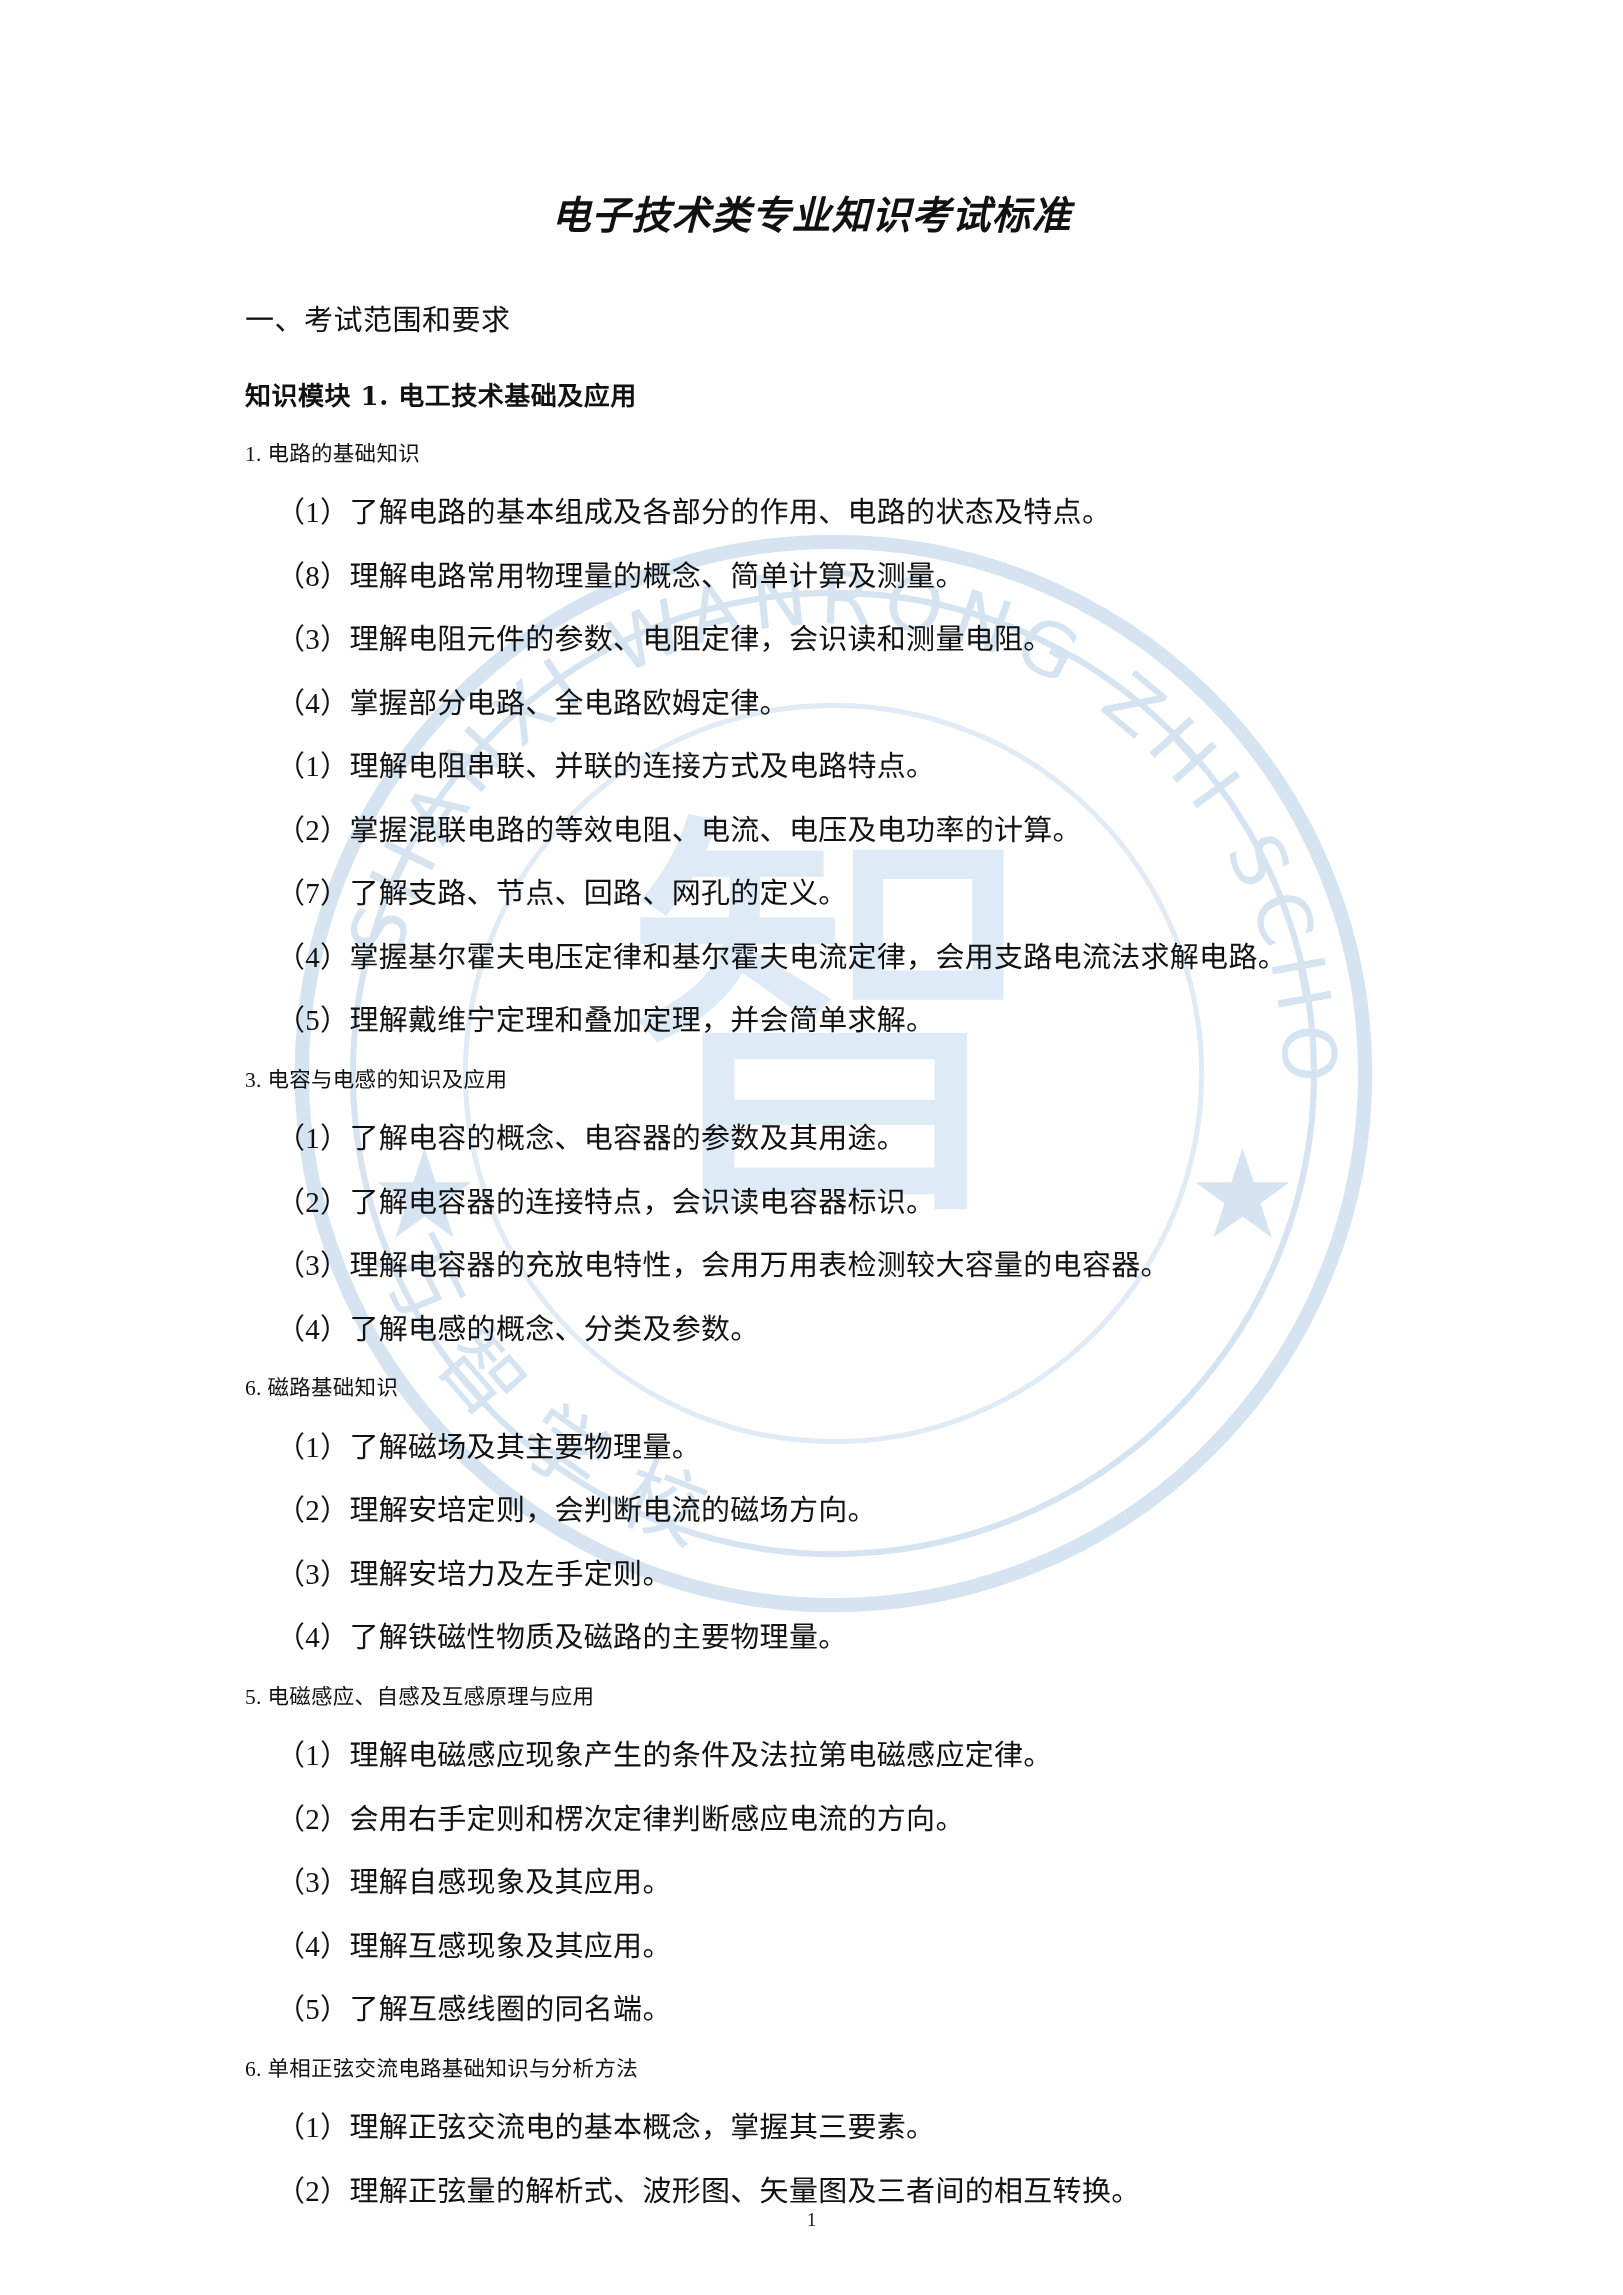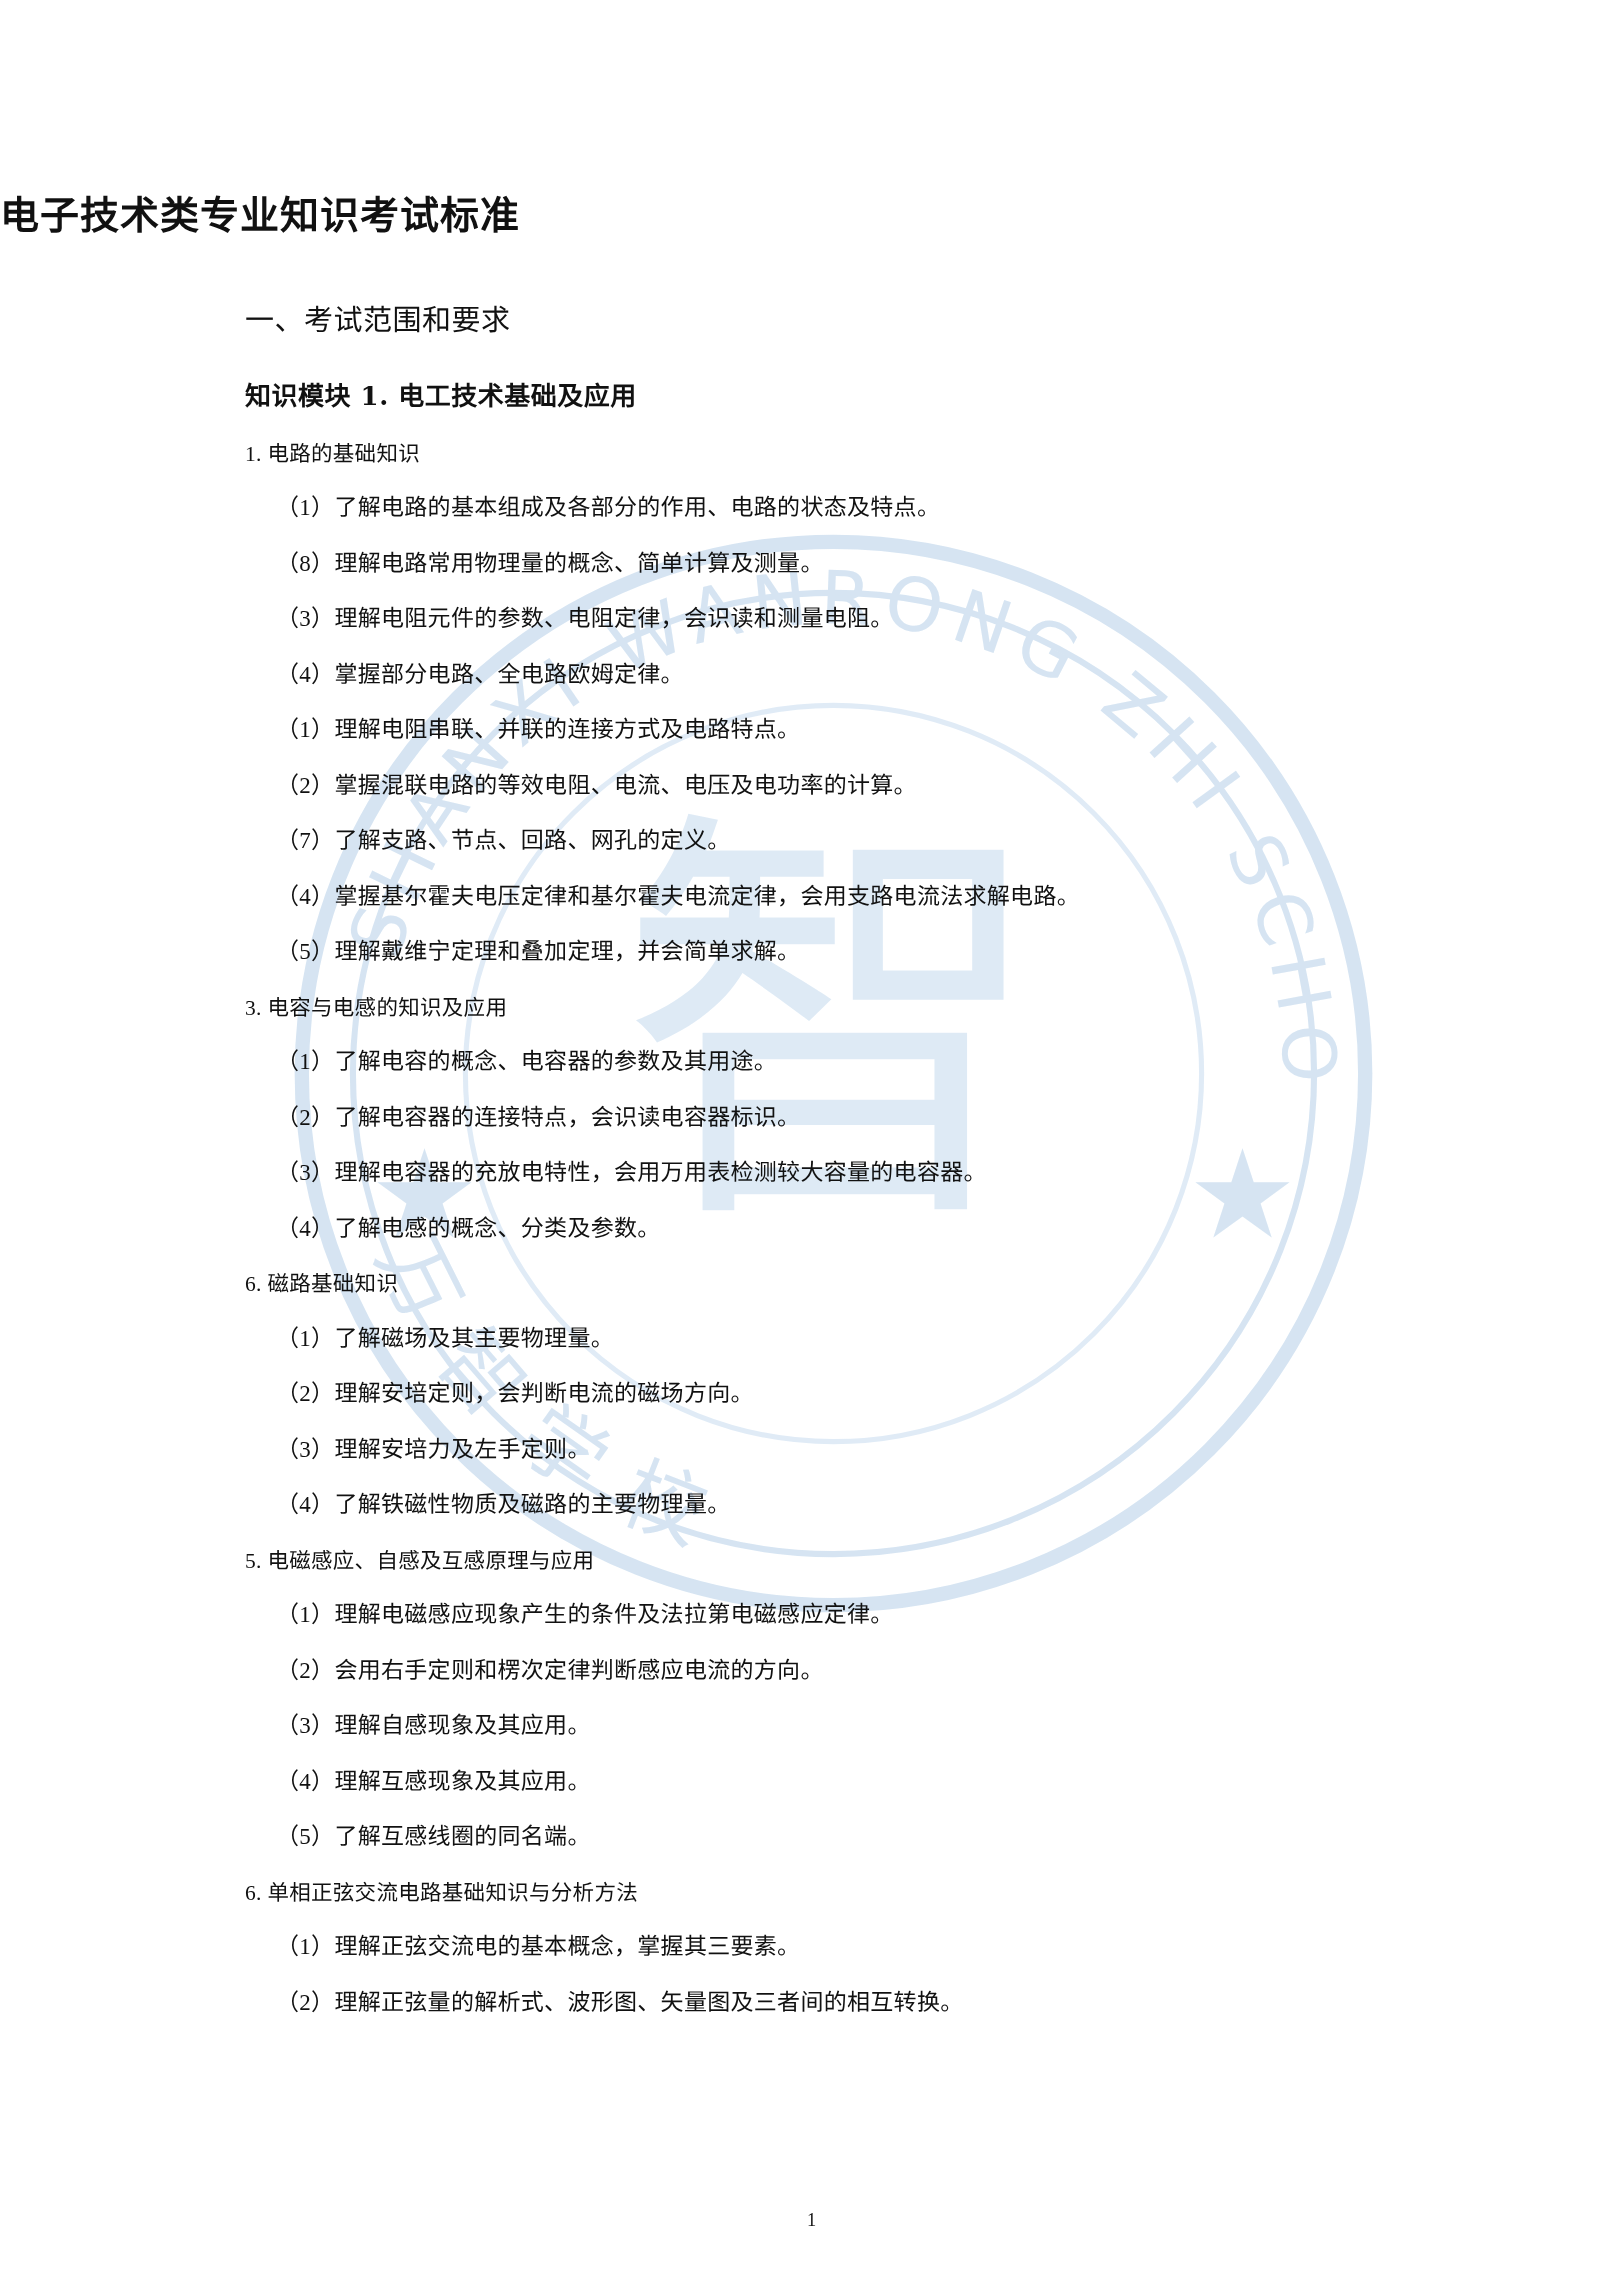--- a/index.html
+++ b/index.html
@@ -32,26 +32,27 @@
   .watermark svg { display: block; width: 100%; height: 100%; }
 
   
   .content {
     position: relative;
     z-index: 2;
     padding: 0;
   }
 
   .doc-title {
-    text-align: left;
+    text-align: center;
     font-size: 39px;
     font-weight: 700;
     letter-spacing: 1px;
     margin: 184px 0 0 0;
     font-family: "DejaVu Sans", "Liberation Sans", sans-serif;
+    font-style: italic;
   }
 
   .section-title {
     font-size: 29px;
     font-weight: 400;
     margin: 56px 0 0 245px;
     font-family: "DejaVu Sans", "Liberation Sans", sans-serif;
     letter-spacing: 0.5px;
   }
 
@@ -63,21 +64,21 @@
     letter-spacing: 0.5px;
   }
 
   .topic {
     font-size: 21.5px;
     margin: 23.5px 0 0 245px;
     letter-spacing: 0.3px;
   }
 
   .item {
-    font-size: 23px;
+    font-size: 29px;
     margin: 21.5px 0 0 276px;
     letter-spacing: 0.3px;
   }
 
   .page-number {
     position: absolute;
     left: 0;
     right: 0;
     bottom: 64px;
     text-align: center;

